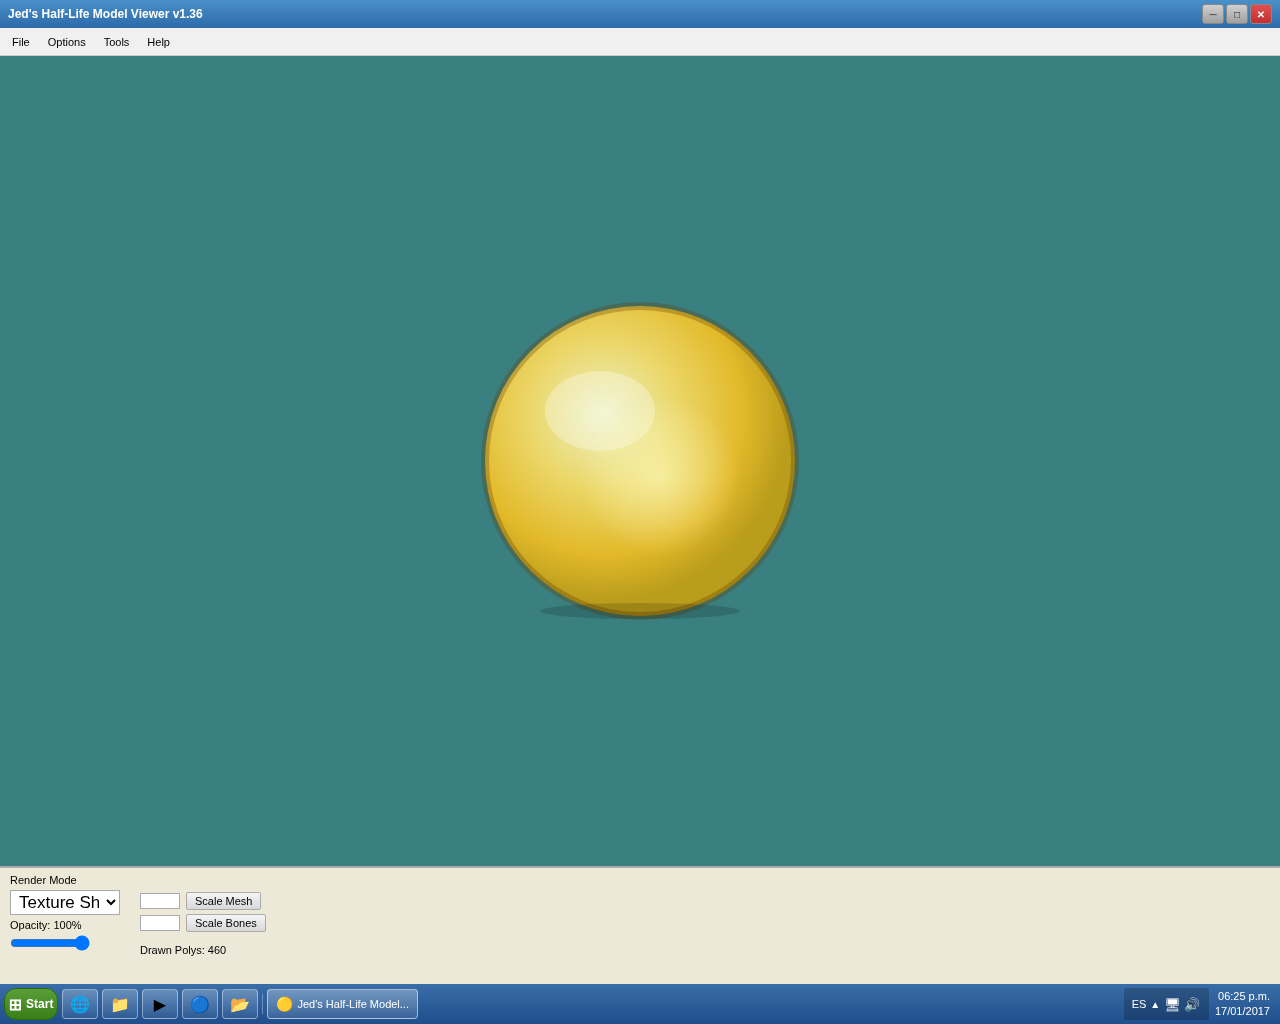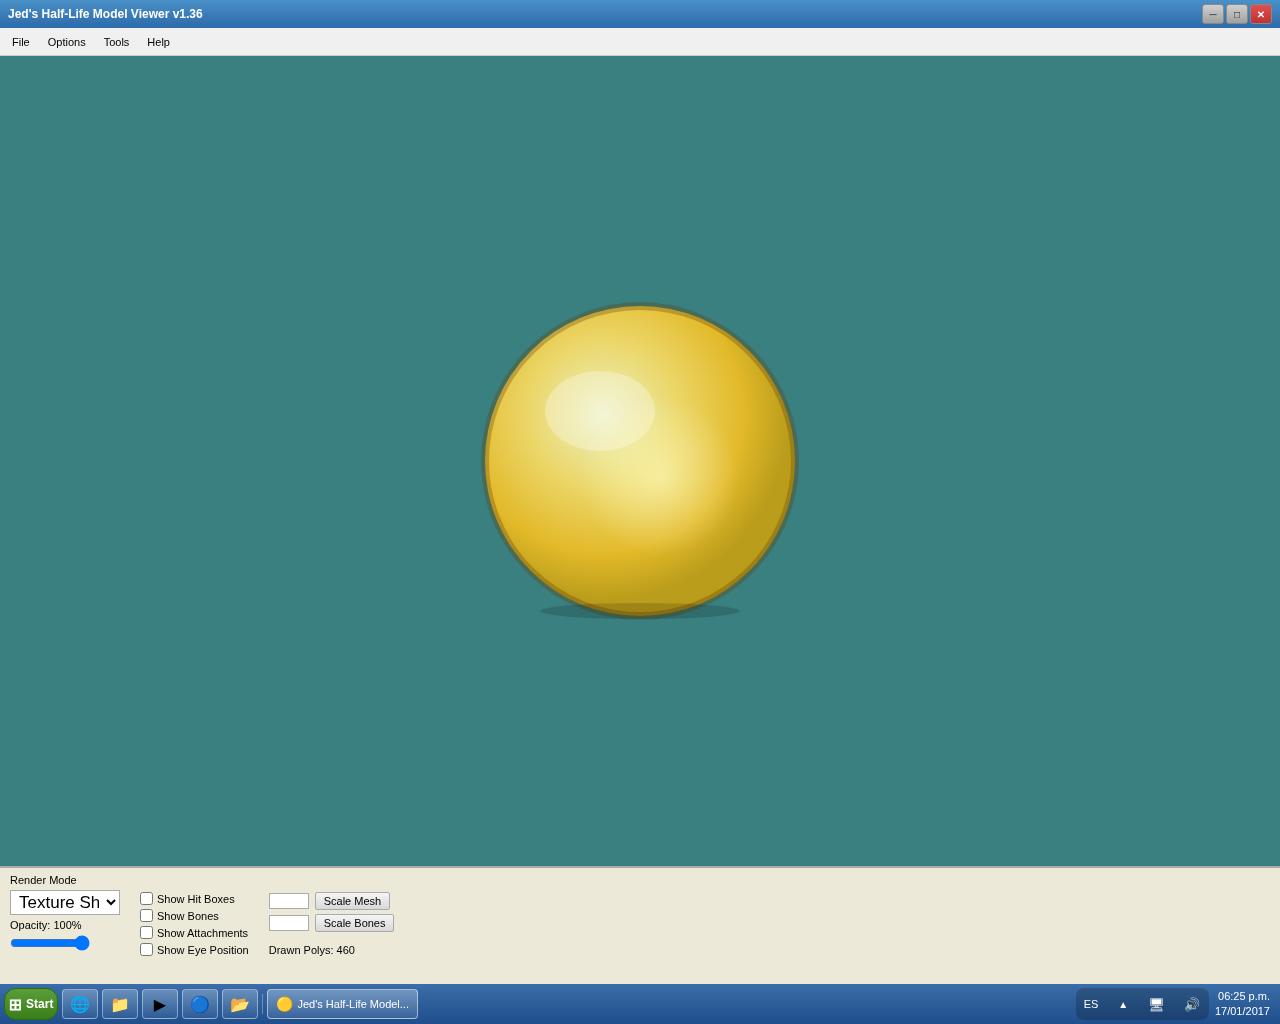--- a/index.html
+++ b/index.html
@@ -189,23 +189,23 @@
     #taskbar-right {
       margin-left: auto;
       display: flex;
       align-items: center;
       gap: 6px;
       color: white;
       font-size: 11px;
       padding-right: 6px;
     }
     .sys-tray {
-      display: flex; align-items: center; gap: 20px;
+      display: flex; align-items: center; gap: 4px;
       background: rgba(0,0,0,0.2);
-      border-radius: 8px;
+      border-radius: 3px;
       padding: 3px 8px;
       height: 32px;
     }
     .clock { text-align: right; font-size: 11px; color: white; line-height: 1.4; }
 
     
     .sep { width: 1px; height: 20px; background: rgba(255,255,255,0.3); }
   </style>
 </head>
 <body>
@@ -314,38 +314,20 @@
         </select>
       </div>
       <div class="opacity-row">
         <label>Opacity: 100%</label>
       </div>
       <div class="control-row">
         <input type="range" class="opacity-slider" min="0" max="100" value="100" style="">
       </div>
     </div>
 
-    <div class="control-col" style="margin-top:18px;">
-      <div class="control-row">
-        <input type="checkbox" style="">
-        <label>Show Hit Boxes</label>
-      </div>
-      <div class="control-row">
-        <input type="checkbox" style="">
-        <label>Show Bones</label>
-      </div>
-      <div class="control-row">
-        <input type="checkbox" style="">
-        <label>Show Attachments</label>
-      </div>
-      <div class="control-row">
-        <input type="checkbox" style="">
-        <label>Show Eye Position</label>
-      </div>
-    </div>
 
 
     <div class="control-col" style="margin-top:18px;">
       <div class="scale-row">
         <input type="text" class="scale-input" style="">
         <button class="scale-btn">Scale Mesh</button>
       </div>
       <div class="scale-row">
         <input type="text" class="scale-input" style="">
         <button class="scale-btn">Scale Bones</button>

